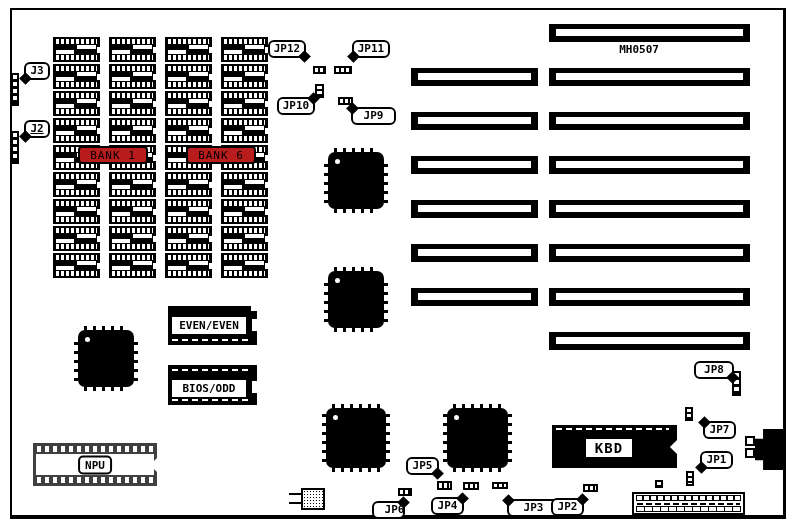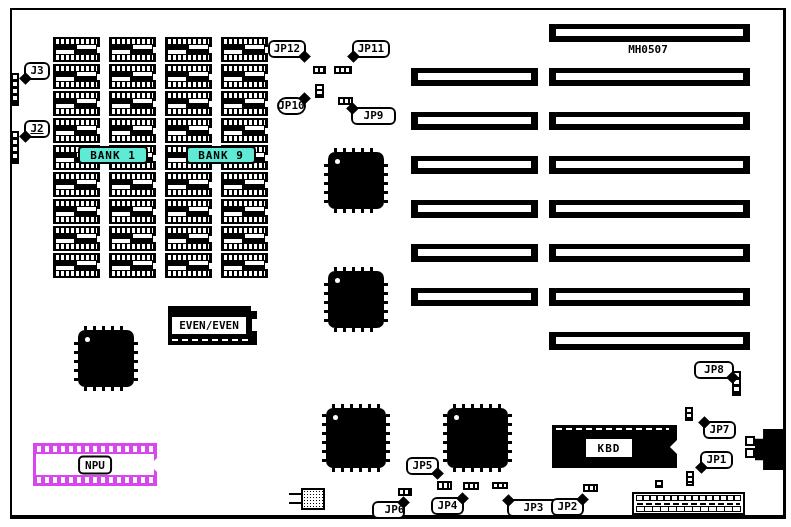--- a/index.html
+++ b/index.html
@@ -29,23 +29,23 @@
   
   .co{position:absolute;height:18px;background:#fff;border:2px solid #000;border-radius:6px;
       display:flex;align-items:center;justify-content:center;
       font-weight:bold;font-size:11px;line-height:14px;z-index:6;}
   .co::after{content:'';position:absolute;width:9px;height:9px;background:#000;transform:rotate(45deg);}
   .co.dl::after{left:-5px;bottom:-5px;}
   .co.dr::after{right:-5px;bottom:-5px;}
   .co.ul::after{left:-5px;top:-5px;}
   .co.ur::after{right:-5px;top:-5px;}
 
-  .tag{position:absolute;height:18px;background:#5eead4;border:2px solid #000;border-radius:4px;
+  .tag{position:absolute;height:18px;background:#b91c1c;border:2px solid #000;border-radius:4px;
        display:flex;align-items:center;justify-content:center;
-       font-weight:bold;font-size:11px;letter-spacing:1px;z-index:5;}
+       font-weight:normal;font-size:11px;letter-spacing:1px;z-index:5;}
 
   .model{position:absolute;font-weight:bold;font-size:11px;text-align:center;}
 
   
   .jmp{position:absolute;background-color:#000;background-repeat:no-repeat;z-index:4;}
   .jmp.h{background-image:repeating-linear-gradient(90deg,#fff 0 3px,transparent 3px 5px);
          background-size:calc(100% - 4px) calc(100% - 4px);background-position:2px 2px;}
   .jmp.v{background-image:repeating-linear-gradient(180deg,#fff 0 3px,transparent 3px 5px);
          background-size:calc(100% - 4px) calc(100% - 4px);background-position:2px 2px;}
   .conn-v{position:absolute;background-color:#000;background-repeat:no-repeat;z-index:4;
@@ -67,21 +67,21 @@
   
   .bios{position:absolute;left:168px;width:89px;background:#000;}
   .bios-strip{position:absolute;left:4px;width:74px;height:17px;background:#fff;
       display:flex;align-items:center;justify-content:center;font-weight:bold;font-size:11px;}
   .bios-dash{position:absolute;left:4px;right:5px;height:2px;
       background:repeating-linear-gradient(90deg,#fff 0 6px,transparent 6px 10px);}
   .bios-side{position:absolute;right:0;width:5px;height:12px;background:#fff;}
   .bios-corner{position:absolute;right:0;top:0;width:6px;height:5px;background:#fff;}
 
   
-  .npu{position:absolute;left:33px;top:443px;width:124px;height:43px;background:#d946ef;}
+  .npu{position:absolute;left:33px;top:443px;width:124px;height:43px;background:#404040;}
   .npu-band{position:absolute;left:4px;right:4px;height:6px;
       background:repeating-linear-gradient(90deg,#fff 0 4px,transparent 4px 8px);}
   .npu-band.t{top:3px}.npu-band.b{bottom:3px}
   .npu-mid{position:absolute;left:3px;right:3px;top:11px;bottom:11px;background:#fff;}
   .npu-tag{position:absolute;left:50%;top:50%;transform:translate(-50%,-50%);background:#fff;
       border:2px solid #000;border-radius:5px;padding:1px 5px;font-weight:bold;font-size:11px;z-index:2;}
   .notch-d{position:absolute;right:-5px;top:50%;width:10px;height:10px;background:#fff;
       transform:translateY(-50%) rotate(45deg);z-index:1;}
 
   
@@ -98,21 +98,21 @@
       padding:2px 3px;font-weight:bold;font-size:10px;line-height:11px;z-index:2;}
   .cpu-notch{position:absolute;right:9px;bottom:9px;width:7px;height:7px;background:#fff;transform:rotate(45deg);z-index:2;}
   .cpu-fold{position:absolute;right:-1px;bottom:-1px;width:0;height:0;
       border-left:9px solid transparent;border-bottom:9px solid #fff;z-index:3;}
 
   
   .kbd{position:absolute;left:552px;top:425px;width:125px;height:43px;background:#000;}
   .kbd-dash{position:absolute;left:4px;right:8px;top:3px;height:2px;
       background:repeating-linear-gradient(90deg,#fff 0 6px,transparent 6px 10px);}
   .kbd-tag{position:absolute;left:34px;top:14px;width:46px;height:18px;background:#fff;
-      display:flex;align-items:center;justify-content:center;font-weight:bold;font-size:11px;letter-spacing:1px;}
+      display:flex;align-items:center;justify-content:center;font-weight:bold;font-size:14px;letter-spacing:1px;}
 
   
   .xtal{position:absolute;left:301px;top:488px;width:24px;height:22px;border:2px solid #000;background:#fff;
       background-image:radial-gradient(#000 40%,transparent 45%);background-size:3px 3px;background-origin:padding-box;}
   .lead{position:absolute;width:12px;height:2px;background:#000;}
 
   
   .power{position:absolute;left:632px;top:492px;width:113px;height:23px;border:2px solid #000;background:#fff;}
   .pw-top{position:absolute;left:2px;right:2px;top:1px;height:6px;border:1px solid #000;
       background:repeating-linear-gradient(90deg,#fff 0 5px,#000 5px 7px);}
@@ -383,30 +383,30 @@
       </div>
       <div class="mem-chip">
         <i class="mc-top"></i>
         <i class="mc-bl"></i>
         <i class="mc-br"></i>
         <i class="mc-bot"></i>
         <i class="mc-notch"></i>
       </div>
     </div>
   <div class="tag" style="left:78px;top:146px;width:70px;">BANK 1</div>
-  <div class="tag" style="left:186px;top:146px;width:70px;">BANK 9</div>
+  <div class="tag" style="left:186px;top:146px;width:70px;">BANK 6</div>
 
   <div class="conn-v" style="left:11px;top:73px;width:8px;height:33px;"></div>
   <div class="conn-v" style="left:11px;top:131px;width:8px;height:33px;"></div>
   <div class="co dl" style="left:24px;top:62px;width:26px;">J3</div>
   <div class="co dl" style="left:24px;top:120px;width:26px;text-decoration:underline;">J2</div>
 
   <div class="co dr" style="left:268px;top:40px;width:38px;">JP12</div>
   <div class="co dl" style="left:352px;top:40px;width:38px;">JP11</div>
-  <div class="co ur" style="left:277px;top:97px;width:29px;border-radius:9px;">JP10</div>
+  <div class="co ur" style="left:277px;top:97px;width:38px;">JP10</div>
   <div class="co ul" style="left:351px;top:107px;width:45px;">JP9</div>
   <div class="jmp h" style="left:313px;top:66px;width:13px;height:8px;"></div>
   <div class="jmp h" style="left:334px;top:66px;width:18px;height:8px;"></div>
   <div class="jmp v" style="left:315px;top:84px;width:9px;height:14px;"></div>
   <div class="jmp h" style="left:338px;top:97px;width:15px;height:8px;"></div>
 
   <div class="slots" style="left:411px;top:68px;width:127px;">
       <div class="slot"></div>
       <div class="slot"></div>
       <div class="slot"></div>
@@ -417,21 +417,21 @@
   <div class="slots" style="left:549px;top:24px;width:201px;">
       <div class="slot"></div>
       <div class="slot"></div>
       <div class="slot"></div>
       <div class="slot"></div>
       <div class="slot"></div>
       <div class="slot"></div>
       <div class="slot"></div>
       <div class="slot"></div>
     </div>
-  <div class="model" style="left:616px;top:43px;width:64px;">MH0507</div>
+  <div class="model" style="left:595px;top:43px;width:64px;text-align:right;">MH0507</div>
 
   <div class="qfp" style="left:74px;top:326px;width:64px;height:65px;">
       <i class="dot"></i>
     </div>
   <div class="qfp" style="left:324px;top:148px;width:64px;height:65px;">
       <i class="dot"></i>
     </div>
   <div class="qfp" style="left:324px;top:267px;width:64px;height:65px;">
       <i class="dot"></i>
     </div>
@@ -440,20 +440,26 @@
     </div>
   <div class="qfp" style="left:443px;top:404px;width:69px;height:68px;">
       <i class="dot"></i>
     </div>
 
   <div class="bios" style="top:306px;height:39px;">
     <div class="bios-strip" style="top:11px;">EVEN/EVEN</div>
     <div class="bios-dash" style="bottom:4px;"></div>
     <div class="bios-side" style="top:13px;"></div>
     <div class="bios-corner"></div>
+  </div>
+  <div class="bios" style="top:365px;height:40px;">
+    <div class="bios-dash" style="top:4px;"></div>
+    <div class="bios-strip" style="top:15px;">BIOS/ODD</div>
+    <div class="bios-dash" style="bottom:4px;"></div>
+    <div class="bios-side" style="top:16px;"></div>
   </div>
 
   <div class="npu">
     <div class="npu-band t"></div>
     <div class="npu-mid"></div>
     <div class="npu-band b"></div>
     <div class="notch-d"></div>
     <div class="npu-tag">NPU</div>
   </div>
 

